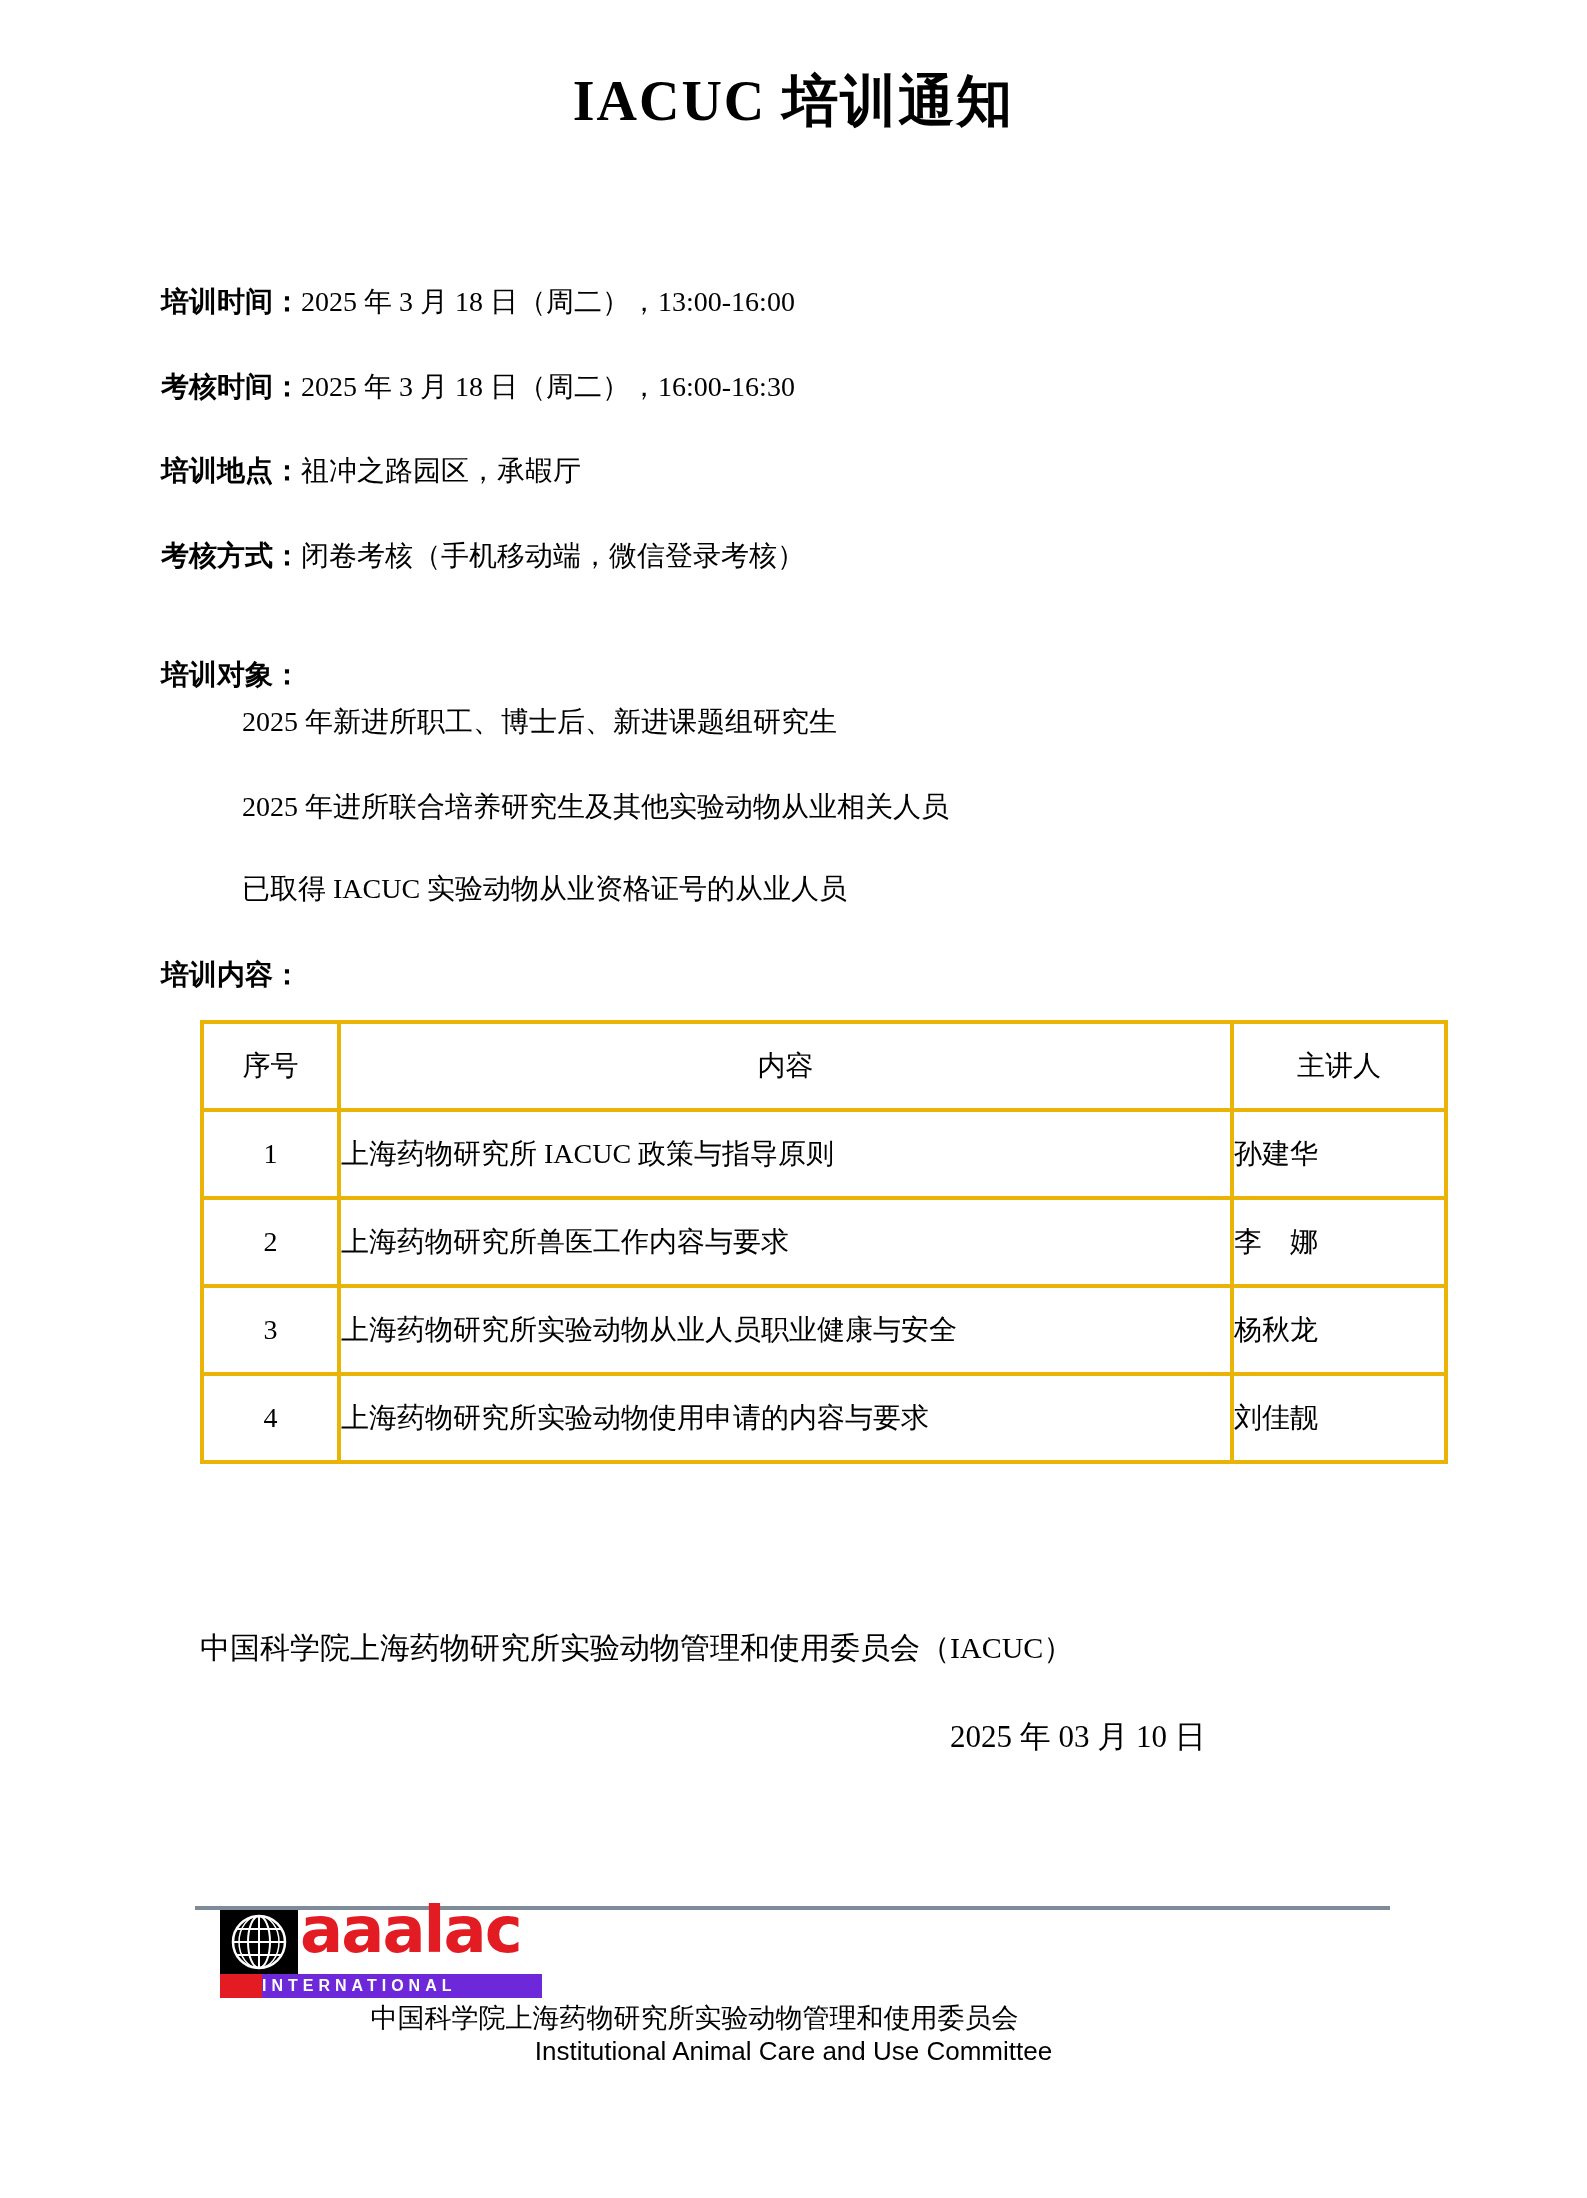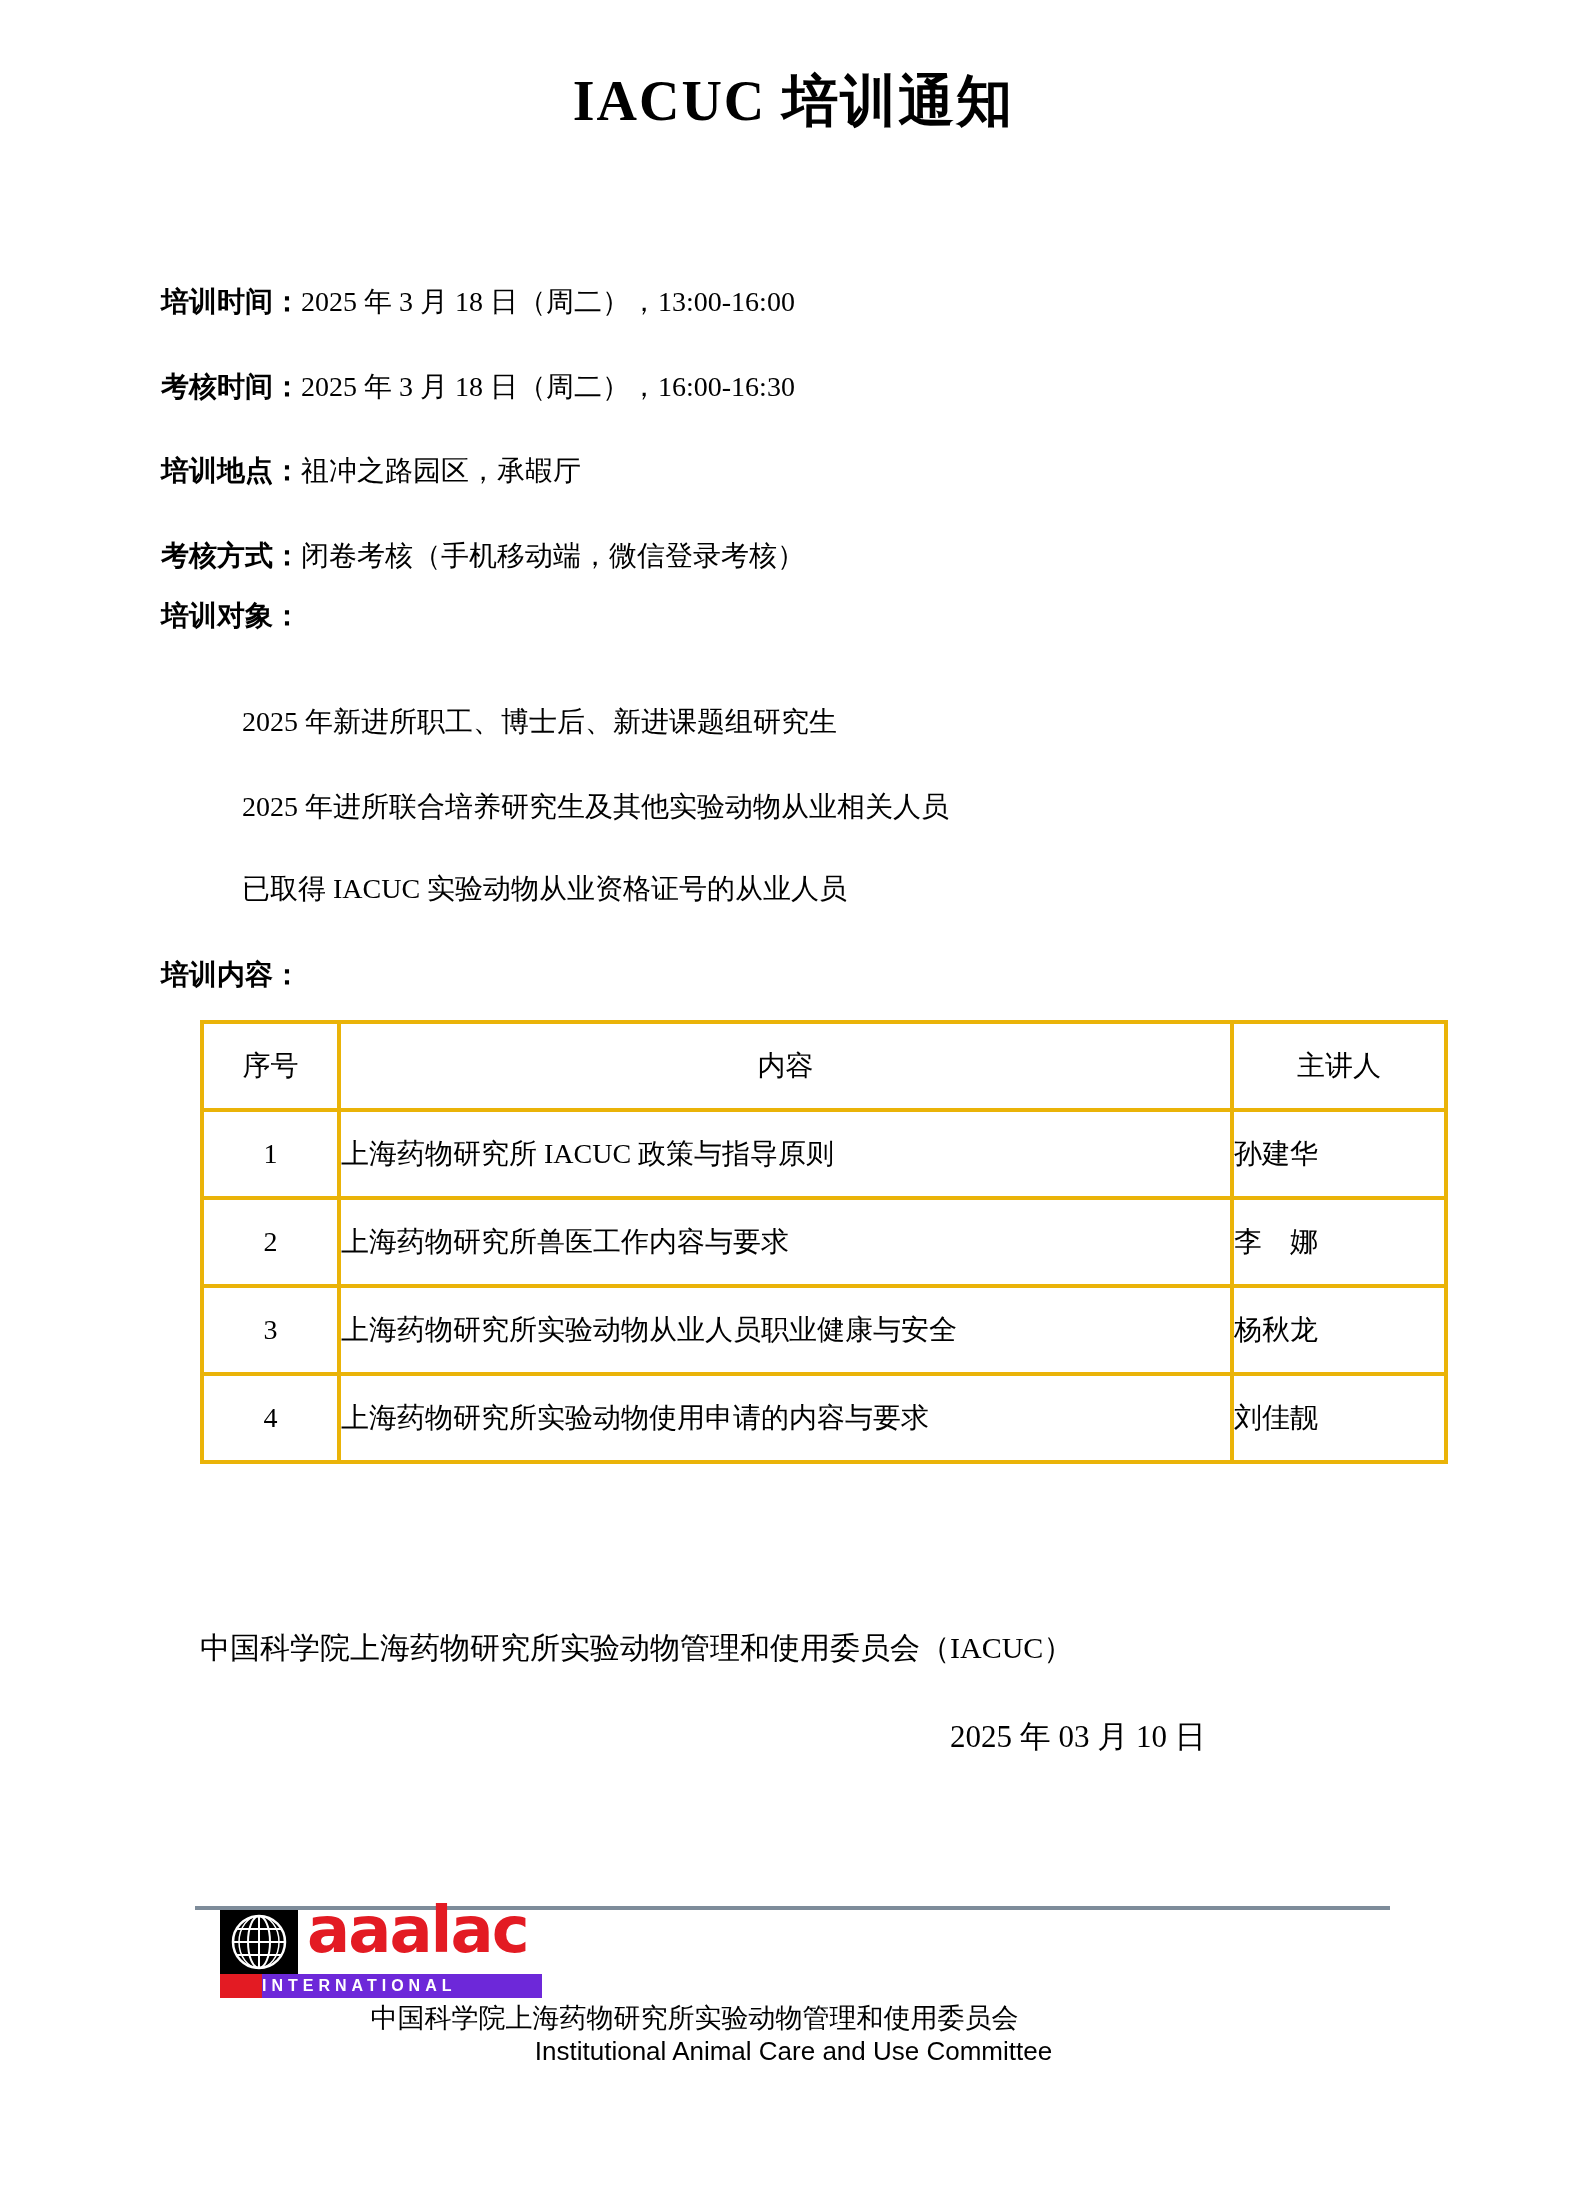--- a/index.html
+++ b/index.html
@@ -62,21 +62,21 @@
   .logo{
     position:absolute;left:220px;top:1910px;
     width:330px;height:90px;
   }
   .logo .globe-box{
     position:absolute;left:0;top:0;
     width:78px;height:64px;
     background:#000;
   }
   .logo .wordmark{
-    position:absolute;left:87px;top:-18px;
+    position:absolute;left:80px;top:-18px;
     font-family:"DejaVu Sans","Liberation Sans",sans-serif;
     font-weight:bold;
     font-size:64px;
     letter-spacing:-2px;
     color:#e31b23;
     line-height:1.2;
   }
   .logo .red-sq{
     position:absolute;left:0;top:64px;
     width:42px;height:24px;
@@ -121,21 +121,21 @@
   </div>
   <div class="line" style="top:368px">
     <span class="lbl">考核时间：</span><span>2025 年 3 月 18 日（周二），16:00-16:30</span>
   </div>
   <div class="line" style="top:452px">
     <span class="lbl">培训地点：</span><span>祖冲之路园区，承嘏厅</span>
   </div>
   <div class="line" style="top:537px">
     <span class="lbl">考核方式：</span><span>闭卷考核（手机移动端，微信登录考核）</span>
   </div>
-  <div class="line" style="top:597px">
+  <div class="line" style="top:656px">
     <span class="lbl">培训对象：</span><span></span>
   </div>
 
   <div class="line indent" style="top:703px">2025 年新进所职工、博士后、新进课题组研究生</div>
   <div class="line indent" style="top:788px">2025 年进所联合培养研究生及其他实验动物从业相关人员</div>
   <div class="line indent" style="top:870px">已取得 IACUC 实验动物从业资格证号的从业人员</div>
 
   <div class="line lbl" style="top:956px;font-weight:bold">培训内容：</div>
 
   <table class="ttable">

